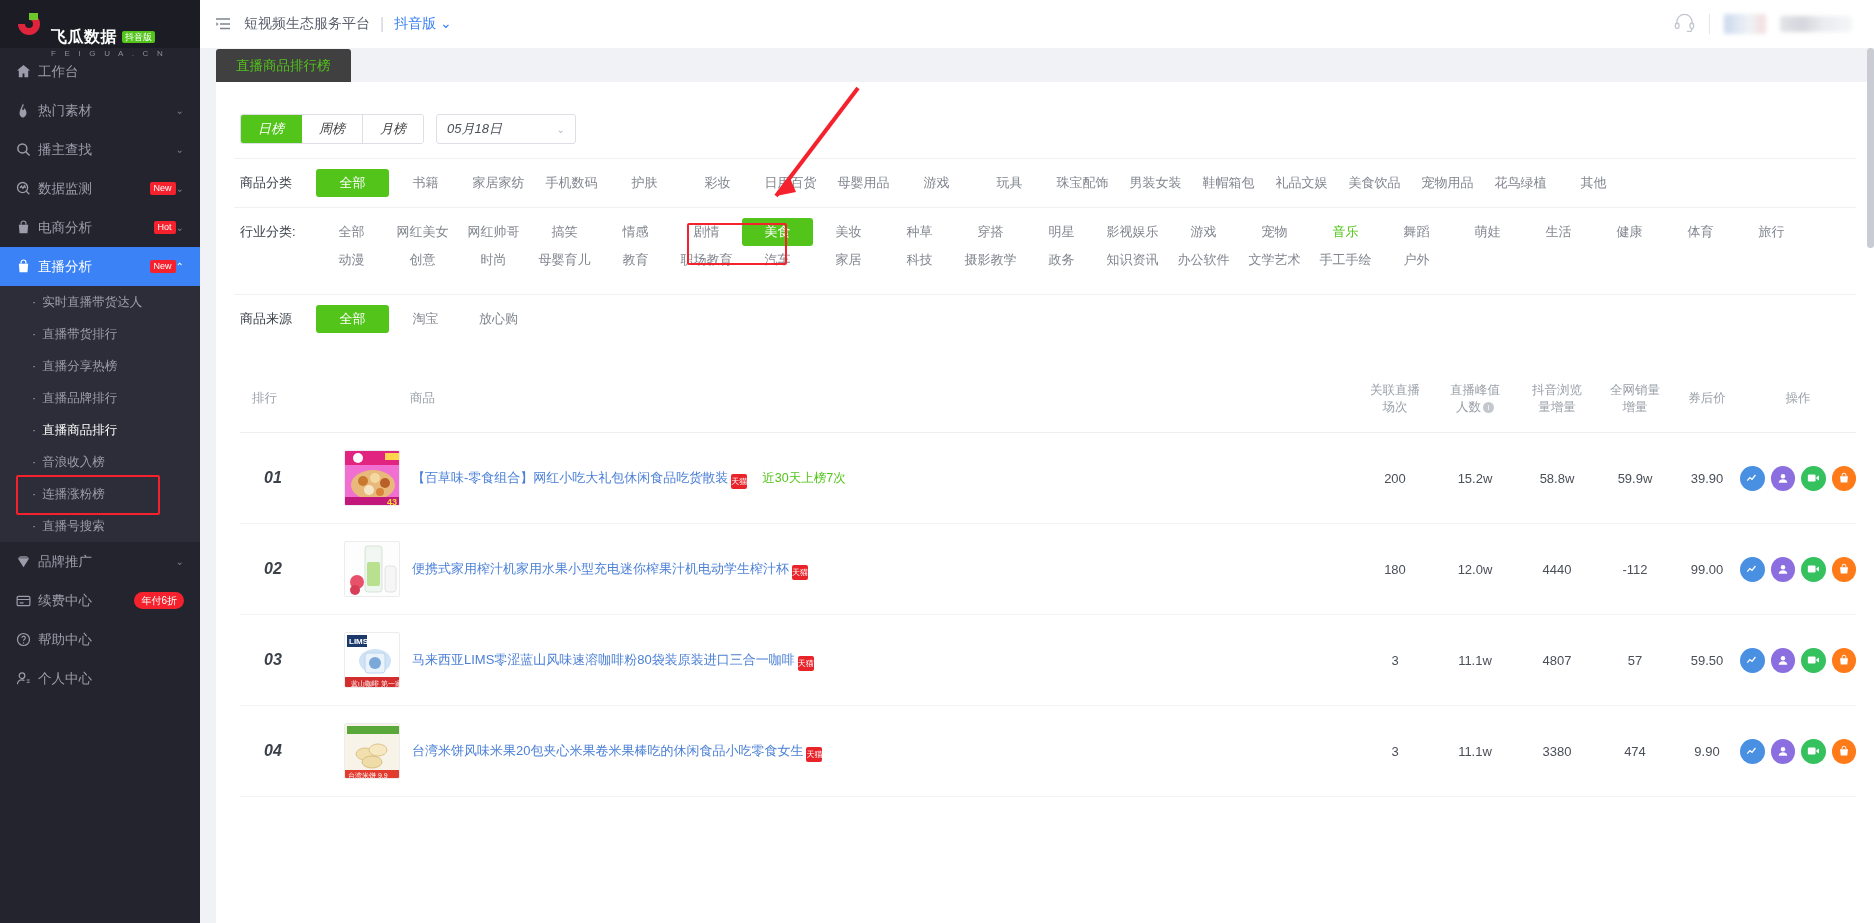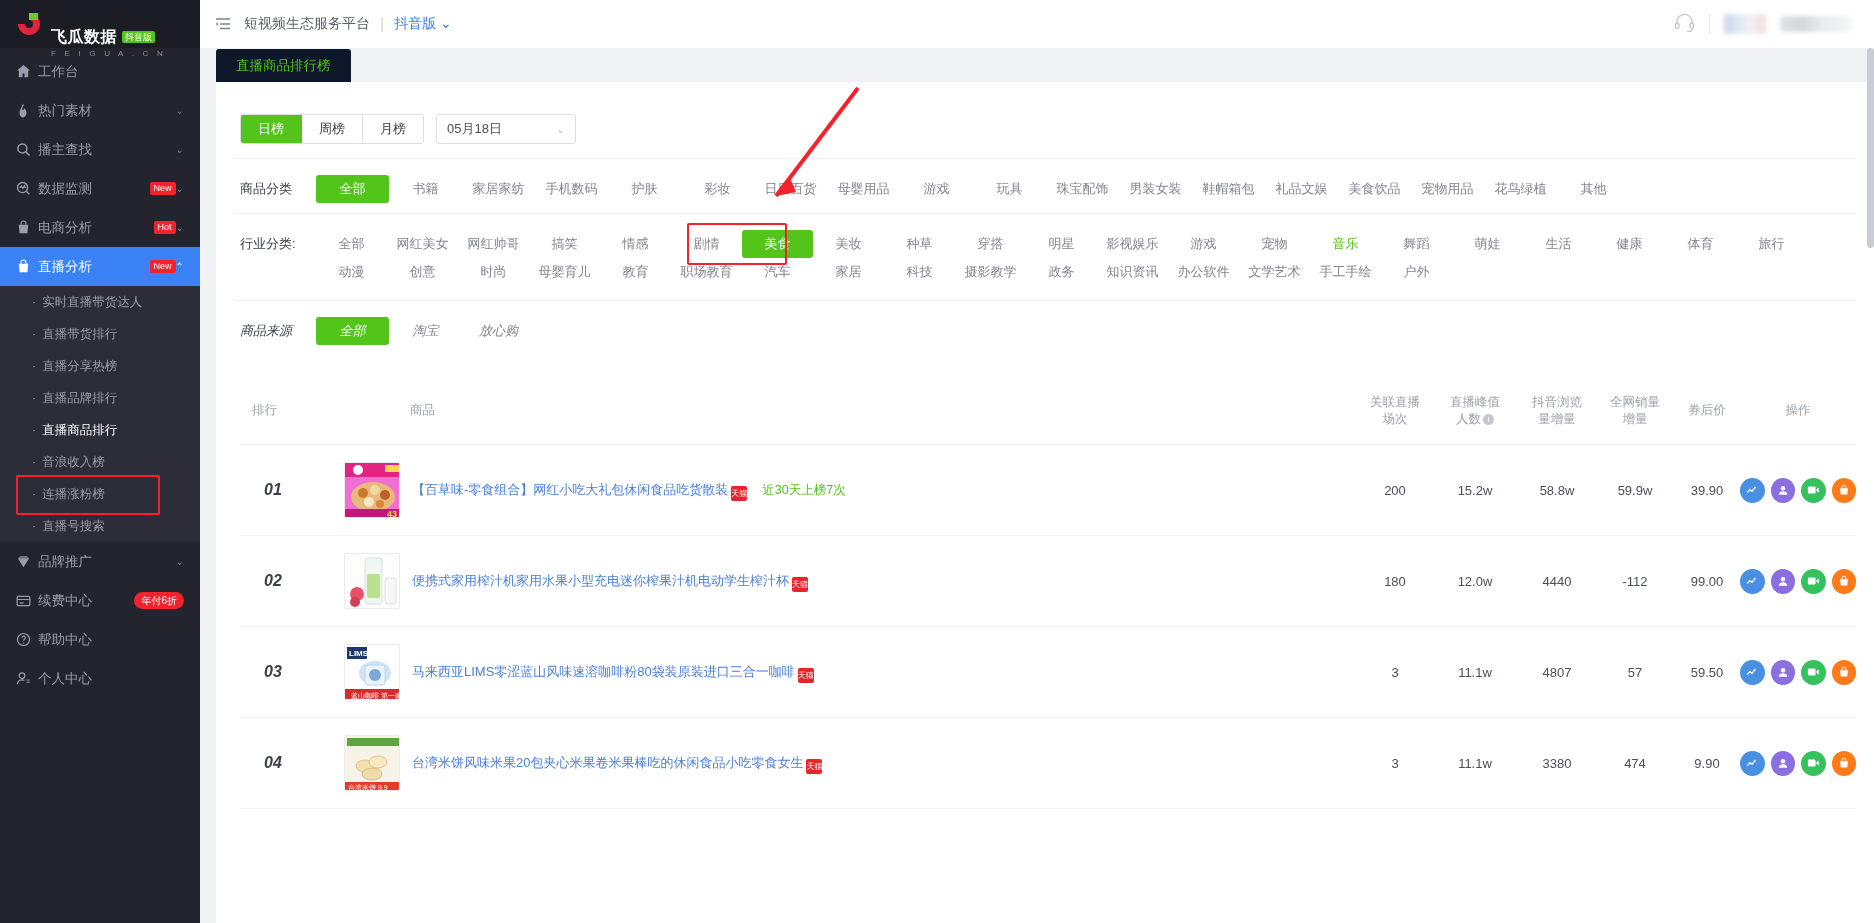--- a/index.html
+++ b/index.html
@@ -46,34 +46,34 @@
   .top-ver { font-size: 14px; color: #3b82f6; cursor: pointer; }
   .top-right { margin-left: auto; display: flex; align-items: center; gap: 14px; }
   .vbar { width: 1px; height: 20px; background: #e4e6eb; }
   .blur-a { width: 42px; height: 20px; border-radius: 2px;
      background: linear-gradient(90deg,#c5d4ea 0%,#dde6f2 35%,#eef1f5 60%,#f3d9d9 100%); filter: blur(2px); opacity:.9; }
   .blur-b { width: 72px; height: 16px; border-radius: 2px;
      background: linear-gradient(90deg,#dfe1e5 0%,#cfd2d8 30%,#e8eaee 60%,#f4f5f7 100%); filter: blur(2px); opacity:.9; }
 
   .content { flex: 1; overflow: hidden; padding: 0 0 0 16px; }
   .tabsbar { display: flex; height: 34px; align-items: flex-end; }
-  .tab { background: #0f172a; color: #52c41a; font-size: 13.5px; padding: 8px 20px 7px; border-radius: 3px 3px 0 0; cursor: pointer; }
+  .tab { background: #404040; color: #52c41a; font-size: 13.5px; padding: 8px 20px 7px; border-radius: 3px 3px 0 0; cursor: pointer; }
 
   .card { background: #fff; height: 889px; padding: 0 0 0 0; }
   .pad { padding: 16px 18px 0 18px; }
 
-  .ctl-row { display: flex; align-items: center; gap: 12px; padding: 16px 0 14px 6px; }
+  .ctl-row { display: flex; align-items: center; gap: 12px; padding: 16px 0 14px 6px; font-style: italic; }
   .seg { display: flex; border: 1px solid #dcdfe6; border-radius: 3px; overflow: hidden; height: 30px; }
   .seg-btn { padding: 0 17px; display: flex; align-items: center; font-size: 13px; color: #404040; background: #fff; border-right: 1px solid #dcdfe6; cursor: pointer; }
   .seg-btn:last-child { border-right: none; }
   .seg-btn.on { background: #52c41a; color: #fff; border-color: #52c41a; }
   .datesel { width: 140px; height: 30px; border: 1px solid #dcdfe6; border-radius: 3px; display: flex; align-items: center; padding: 0 10px; font-size: 13px; color: #4a4f58; cursor: pointer; }
   .datesel .cv { margin-left: auto; color: #b4b8c0; font-size: 10px; }
 
-  .frow { display: flex; padding: 16px 0 10px 6px; border-top: 1px solid #f0f1f3; align-items: flex-start; }
+  .frow { display: flex; padding: 10px 0 10px 6px; border-top: 1px solid #f0f1f3; align-items: flex-start; }
   .flabel { font-size: 13px; color: #3b4049; flex: 0 0 auto; padding-top: 5px; white-space: nowrap; }
   .fopts { display: flex; flex-wrap: wrap; flex: 1; }
   .fopt { font-size: 13px; color: #81858e; padding: 5px 0; margin-right: 0; cursor: pointer; text-align: center; white-space: nowrap; }
   .fopt.on { background: #52c41a; color: #fff; border-radius: 3px; padding: 5px 14px; }
   .fopt.hl { color: #52c41a; }
 
   .grid-cat .fopt { width: 73px; }
   .grid-cat .fopt.on { width: 73px; padding: 5px 0; }
   .grid-ind { }
   .grid-ind .fopt { width: 71px; }
@@ -413,21 +413,21 @@
               <div class="fopt">政务</div>
               <div class="fopt">知识资讯</div>
               <div class="fopt">办公软件</div>
               <div class="fopt">文学艺术</div>
               <div class="fopt">手工手绘</div>
 
               <div class="fopt">户外</div>
             </div>
           </div>
 
-          <div class="frow" style="margin-top:4px;font-style:italic;">
+          <div class="frow" style="margin-top:10px;">
             <div class="flabel" style="width:76px">商品来源</div>
             <div class="fopts grid-src">
               <div class="fopt on">全部</div>
               <div class="fopt">淘宝</div>
               <div class="fopt">放心购</div>
             </div>
           </div>
         </div>
 
         <div class="annot-box" style="left:471px; top:141px; width:100px; height:42px;"></div>

